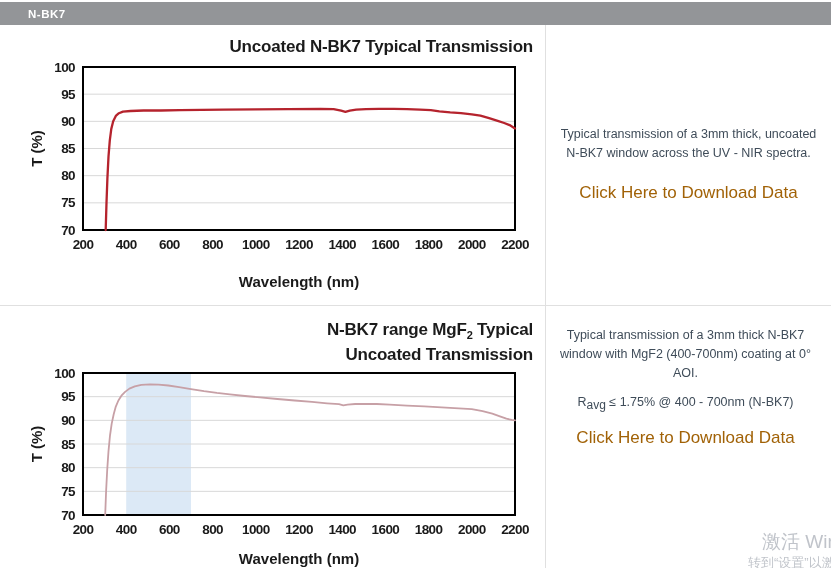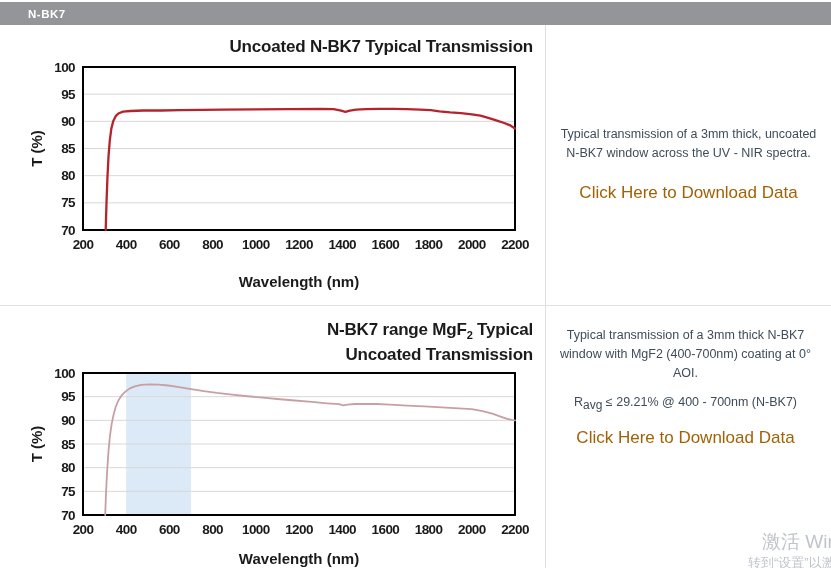--- a/index.html
+++ b/index.html
@@ -122,20 +122,20 @@
           <text x="400.6" y="169" text-anchor="middle" class="tick">1800</text>
           <text x="443.8" y="169" text-anchor="middle" class="tick">2000</text>
           <text x="487" y="169" text-anchor="middle" class="tick">2200</text>
           <path d="M77.2 150.0 L78.1 126.3 L79.2 105.0 L80.5 86.1 L82.0 70.5 L83.7 58.6 L85.7 49.2 L87.8 41.6 L90.4 35.5 L93.4 30.7 L97.1 26.9 L101.4 23.6 L106.8 21.3 L113.3 19.8 L122.0 19.4 L130.6 19.6 L140.3 20.5 L151.1 22.2 L163.0 24.1 L176.0 26.2 L188.9 27.9 L201.9 29.3 L217.0 31.0 L232.1 32.4 L249.4 34.0 L266.7 35.5 L284.0 36.9 L299.1 38.3 L311.0 39.2 L315.3 40.4 L319.6 39.7 L327.2 39.0 L338.0 38.8 L348.8 39.0 L361.7 39.7 L379.0 40.7 L396.3 41.4 L413.6 42.3 L430.8 43.3 L443.8 44.2 L454.6 46.1 L464.3 48.7 L471.9 51.3 L478.4 53.7 L483.8 54.9 L487.0 55.3" fill="none" stroke="#c7a0a6" stroke-width="1.8" stroke-linejoin="round" stroke-linecap="round"></path>
           <text x="14" y="79" text-anchor="middle" class="axis-title" transform="rotate(-90 14 79)">T (%)</text>
           <text x="271" y="199" text-anchor="middle" class="axis-title">Wavelength (nm)</text>
         </svg>
     </div>
     <div class="text-col text-col-2">
       <p>Typical transmission of a 3mm thick N-BK7 window with MgF2 (400-700nm) coating at 0° AOI.</p>
-      <p><span>R</span><sub class="spec-sub">avg</sub><span> ≤ 29.21% @ 400 - 700nm (N-BK7)</span></p>
+      <p><span>R</span><sub class="spec-sub">avg</sub><span> ≤ 1.75% @ 400 - 700nm (N-BK7)</span></p>
       <a class="dl-link">Click Here to Download Data</a>
     </div>
   </div>
 
   <div class="watermark wm-line1">激活 Windows</div>
   <div class="watermark wm-line2">转到“设置”以激活 Windows。</div>
 </div>
 
 </body></html>

